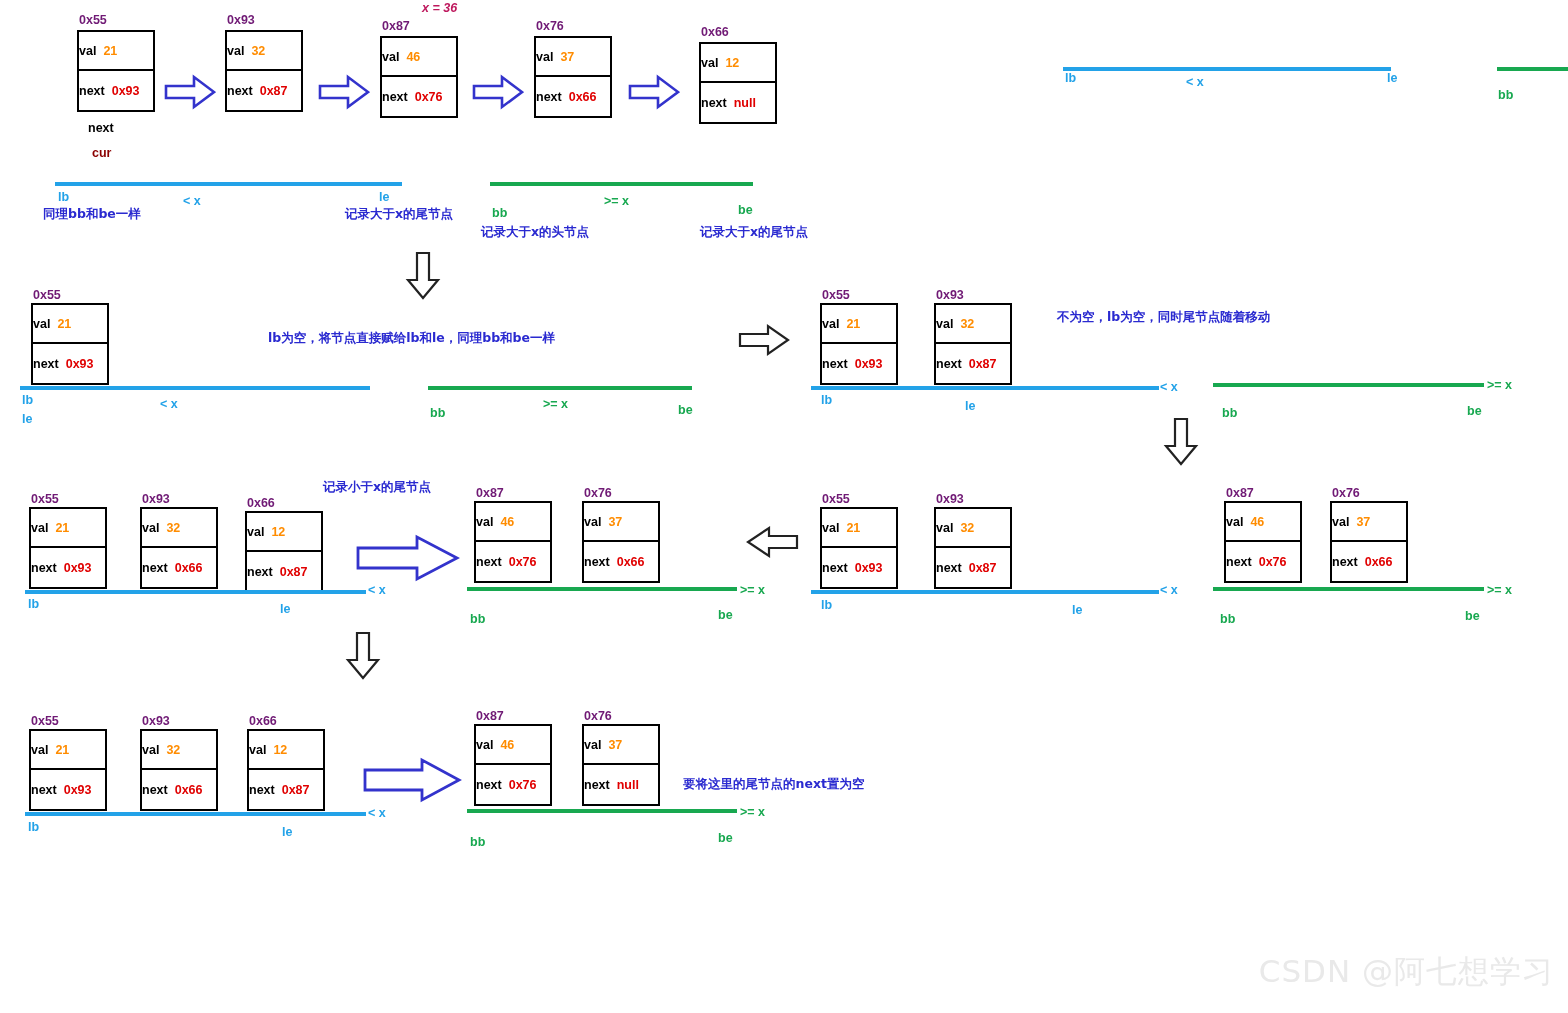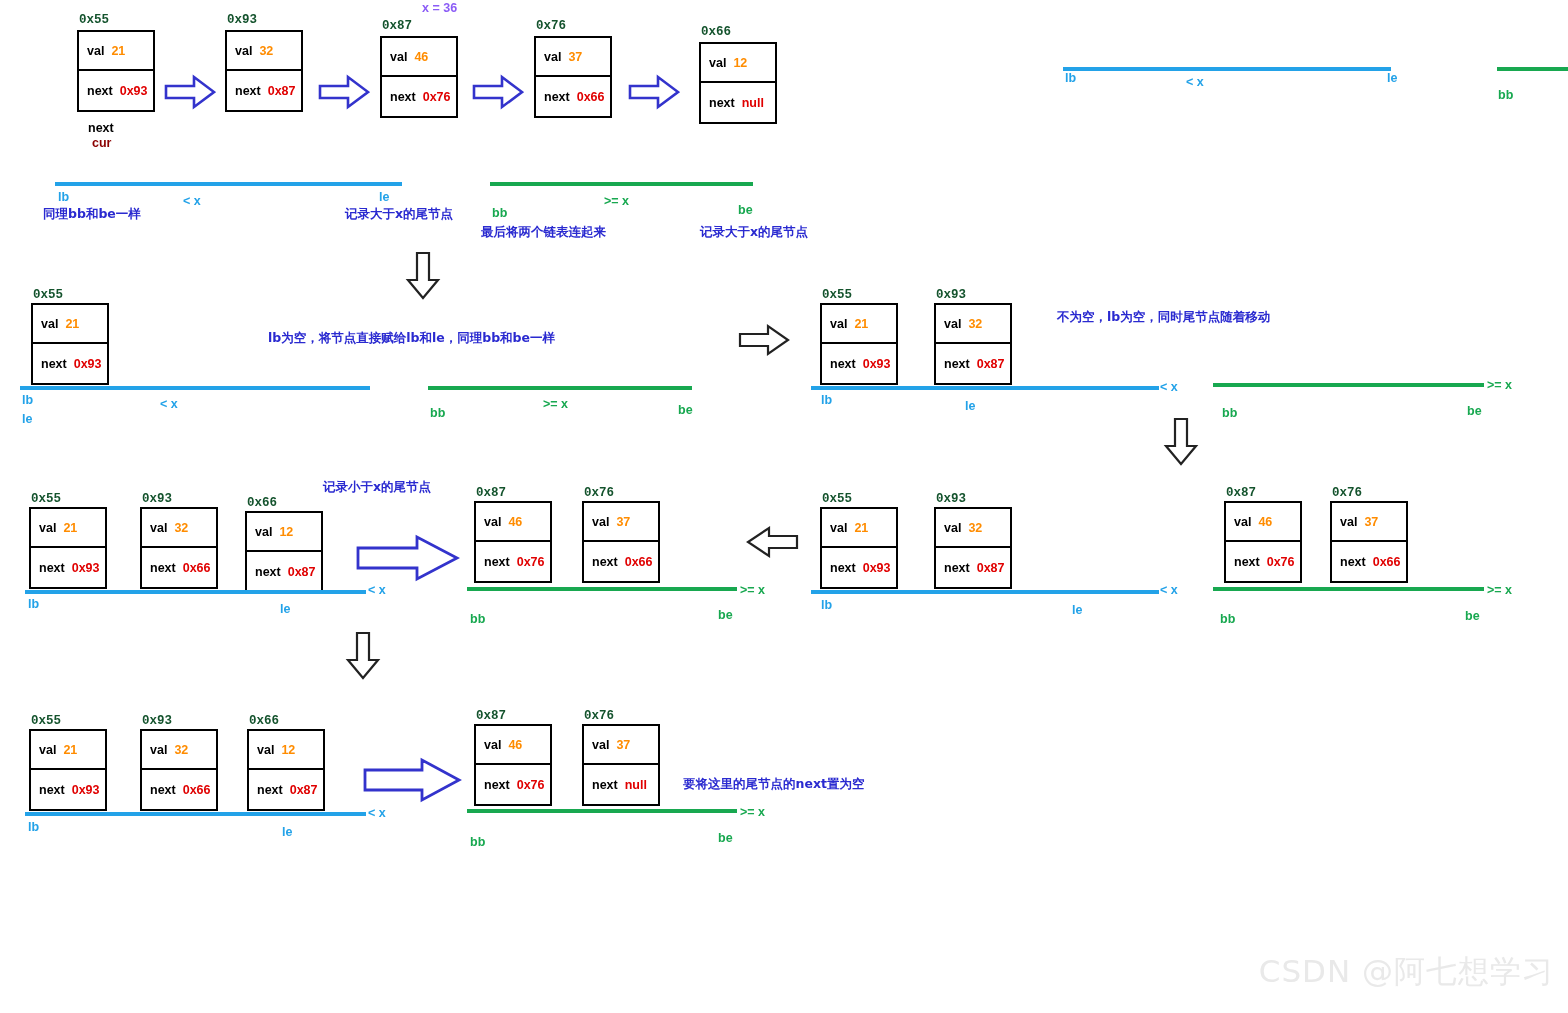--- a/index.html
+++ b/index.html
@@ -6,33 +6,33 @@
   body{
     width:1568px;height:1013px;position:relative;overflow:hidden;
     font-family:"Liberation Sans","DejaVu Sans",sans-serif;
   }
   .canvas{position:absolute;left:0;top:0;width:1568px;height:1013px;}
 
   
   .node{position:absolute;width:78px;height:82px;border:2.5px solid #000;
         box-sizing:border-box;background:#fff;}
   .node .cellTop,.node .cellBot{height:50%;box-sizing:border-box;
-        display:flex;align-items:center;padding-left:8px;gap:7px;}
+        display:flex;align-items:center;gap:7px;}
   .node .cellTop{border-bottom:2.5px solid #000;}
   .node .k{font-size:12.5px;font-weight:bold;color:#000;}
   .node .vOrange{font-size:12.5px;font-weight:bold;color:#ff8c00;}
   .node .vRed{font-size:12.5px;font-weight:bold;color:#e00000;}
-  .addr{position:absolute;font-size:12.5px;font-weight:bold;color:#14532d;
-        white-space:nowrap;font-family:Liberation Mono, monospace;}
+  .addr{position:absolute;font-size:12.5px;font-weight:bold;color:#701a75;
+        white-space:nowrap;}
 
   
   .lbl{position:absolute;white-space:nowrap;font-size:12.5px;font-weight:bold;}
   .lbl.black{color:#000;}
   .lbl.darkred{color:#8b0000;}
-  .lbl.orange{color:#8b5cf6;}
+  .lbl.orange{color:#be185d;font-style:italic;}
   .lbl.blueTxt{color:#2a2ad0;}
   .lbl.cyan{color:#23a2e8;}
   .lbl.green{color:#18a850;}
   .lbl.cn{font-family:"DejaVu Sans","Liberation Sans",sans-serif;font-size:12.5px;}
 
   
   .barBlue{position:absolute;height:3.5px;background:#23a2e8;}
   .barGreen{position:absolute;height:3.5px;background:#18a850;}
 
   
@@ -55,21 +55,21 @@
     <div class="cellTop">
       <span class="k">val</span>
       <span class="vOrange">21</span>
     </div>
     <div class="cellBot">
       <span class="k">next</span>
       <span class="vRed">0x93</span>
     </div>
   </div>
   <div class="lbl black" style="left:88px;top:121px;">next</div>
-  <div class="lbl darkred" style="left:92px;top:136px;">cur</div>
+  <div class="lbl darkred" style="left:92px;top:146px;">cur</div>
 
   <div class="arw" style="left:164px;top:74px;">
     <svg width="52" height="36" viewBox="0 0 52 36">
         <polygon points="2,12 30,12 30,3 50,18 30,33 30,24 2,24" fill="none" stroke="#3333cc" stroke-width="2.6"></polygon>
       </svg>
   </div>
 
   <div class="addr" style="left:227px;top:13px;">0x93</div>
   <div class="node" style="left:225px;top:30px;">
     <div class="cellTop">
@@ -148,21 +148,21 @@
   <div class="lbl cyan" style="left:58px;top:190px;">lb</div>
   <div class="lbl cyan" style="left:379px;top:190px;">le</div>
   <div class="lbl cyan" style="left:183px;top:194px;">&lt; x</div>
   <div class="lbl blueTxt cn" style="left:43px;top:206px;">同理bb和be一样</div>
   <div class="lbl blueTxt cn" style="left:345px;top:206px;">记录大于x的尾节点</div>
 
   <div class="barGreen" style="left:490px;top:182px;width:263px;"></div>
   <div class="lbl green" style="left:492px;top:206px;">bb</div>
   <div class="lbl green" style="left:738px;top:203px;">be</div>
   <div class="lbl green" style="left:604px;top:194px;">&gt;= x</div>
-  <div class="lbl blueTxt cn" style="left:481px;top:224px;">最后将两个链表连起来</div>
+  <div class="lbl blueTxt cn" style="left:481px;top:224px;">记录大于x的头节点</div>
   <div class="lbl blueTxt cn" style="left:700px;top:224px;">记录大于x的尾节点</div>
 
   <div class="arw" style="left:405px;top:252px;">
     <svg width="36" height="48" viewBox="0 0 36 48">
         <polygon points="12,1 24,1 24,28 33,28 18,46 3,28 12,28" fill="none" stroke="#222" stroke-width="2.2"></polygon>
       </svg>
   </div>
 
   <div class="addr" style="left:33px;top:288px;">0x55</div>
   <div class="node" style="left:31px;top:303px;">

